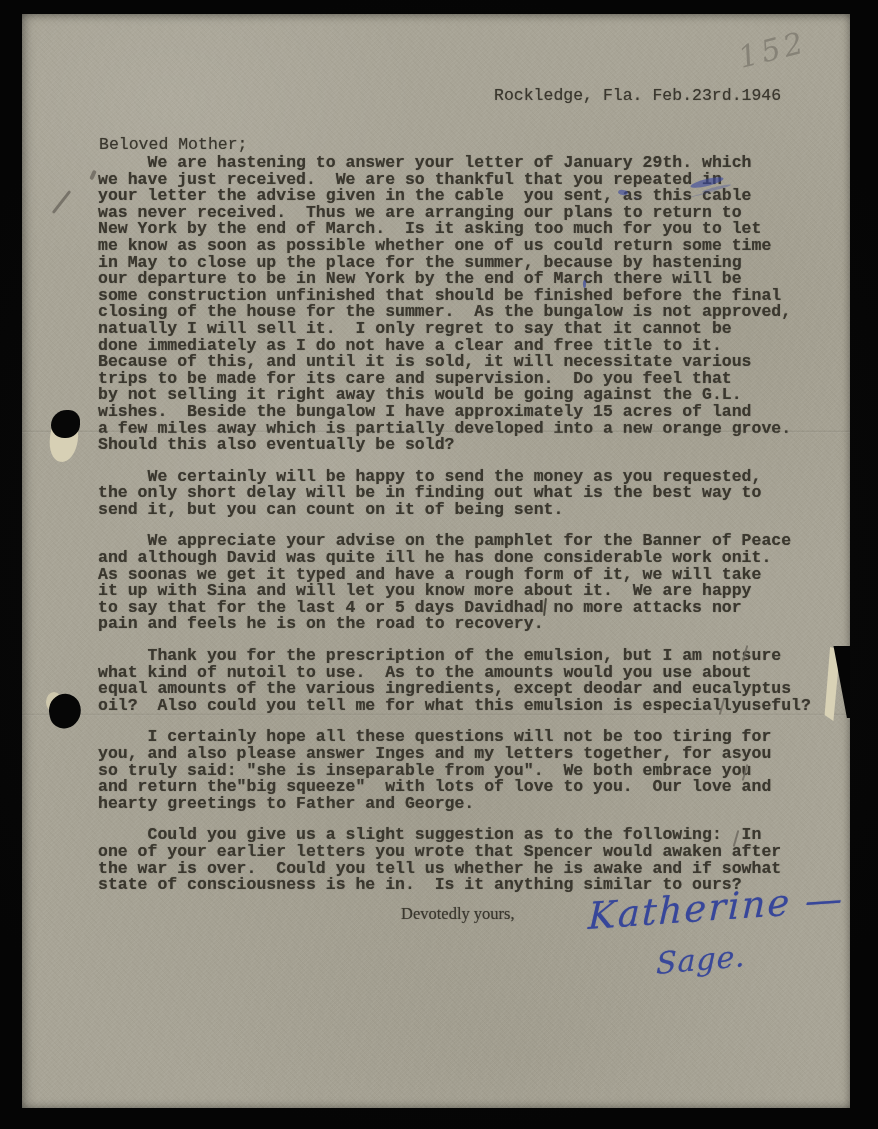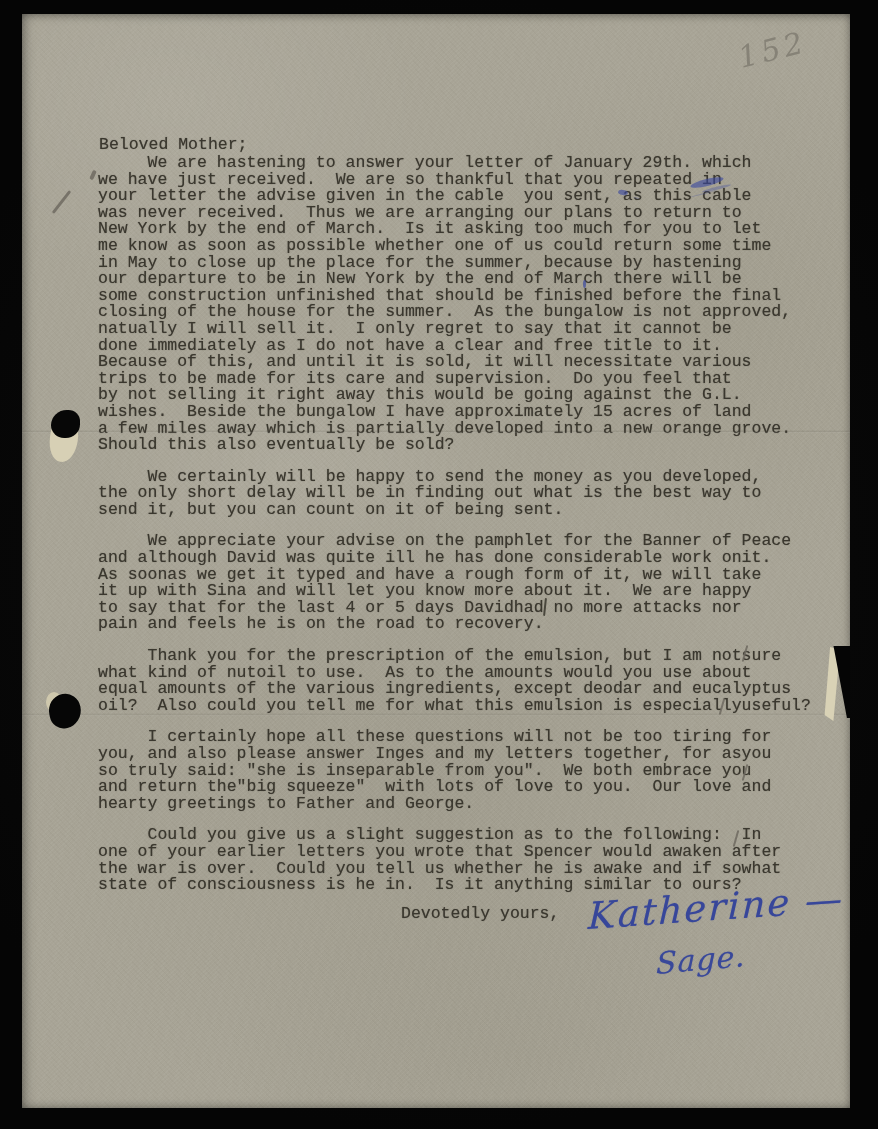--- a/index.html
+++ b/index.html
@@ -30,27 +30,27 @@
   }
   .tw{ color:#3a372e; text-shadow:0 0 1px rgba(42,40,32,0.55); }
   .page-num{
     position:absolute;left:716px;top:18px;
     font-family:"DejaVu Serif",serif;font-style:italic;
     font-size:30px;color:#83repeat;color:#837f74;
     transform:rotate(-14deg);letter-spacing:4px;opacity:0.9;
   }
   .dateline{ position:absolute;left:472px;top:72px;font-size:16.5px; }
   .salutation{ position:absolute;left:77px;top:121px;font-size:16.5px; }
-  .body-text{ position:absolute;left:76px;top:141px;width:724px; }
+  .body-text{ position:absolute;left:76px;top:141px;width:724px;font-weight:bold; }
   .body-text p{
     margin:0 0 15px 0;
     font-size:16.5px;line-height:16.6px;
     white-space:pre-wrap;
   }
-  .closing{ position:absolute;left:379px;top:890px;font-size:16.5px; }
+  .closing{ position:absolute;left:379px;top:890px;font-size:16.5px;font-family:Liberation Serif, serif; }
   .sig1{
     position:absolute;left:566px;top:872px;
     font-family:"DejaVu Serif",serif;font-style:italic;
     font-size:37px;color:#2e3f9b;
     transform:rotate(-4deg) skewX(-6deg);
     letter-spacing:2px;opacity:0.92;
     text-shadow:0 0 1px rgba(46,63,155,0.5);
   }
   .sig2{
     position:absolute;left:634px;top:928px;
@@ -90,20 +90,21 @@
   .blue-dot-newyork{left:561px;top:266px;width:3px;height:8px;opacity:0.7;}
 </style>
 </head>
 <body>
 
 <div class="stage">
   <div class="paper">
 
     <div class="page-num">152</div>
 
+    <div class="dateline tw">Rockledge, Fla. Feb.23rd.1946</div>
 
     <div class="salutation tw">Beloved Mother;</div>
 
     <div class="body-text tw">
       <p>     We are hastening to answer your letter of January 29th. which
 we have just received.  We are so thankful that you repeated in
 your letter the advise given in the cable  you sent, as this cable
 was never received.  Thus we are arranging our plans to return to
 New York by the end of March.  Is it asking too much for you to let
 me know as soon as possible whether one of us could return some time
@@ -112,21 +113,21 @@
 some construction unfinished that should be finished before the final
 closing of the house for the summer.  As the bungalow is not approved,
 natually I will sell it.  I only regret to say that it cannot be
 done immediately as I do not have a clear and free title to it.
 Because of this, and until it is sold, it will necessitate various
 trips to be made for its care and supervision.  Do you feel that
 by not selling it right away this would be going against the G.L.
 wishes.  Beside the bungalow I have approximately 15 acres of land
 a few miles away which is partially developed into a new orange grove.
 Should this also eventually be sold?</p>
-      <p>     We certainly will be happy to send the money as you developed,
+      <p>     We certainly will be happy to send the money as you requested,
 the only short delay will be in finding out what is the best way to
 send it, but you can count on it of being sent.</p>
       <p>     We appreciate your advise on the pamphlet for the Banner of Peace
 and although David was quite ill he has done considerable work onit.
 As soonas we get it typed and have a rough form of it, we will take
 it up with Sina and will let you know more about it.  We are happy
 to say that for the last 4 or 5 days Davidhad no more attacks nor
 pain and feels he is on the road to recovery.</p>
       <p>     Thank you for the prescription of the emulsion, but I am notsure
 what kind of nutoil to use.  As to the amounts would you use about

